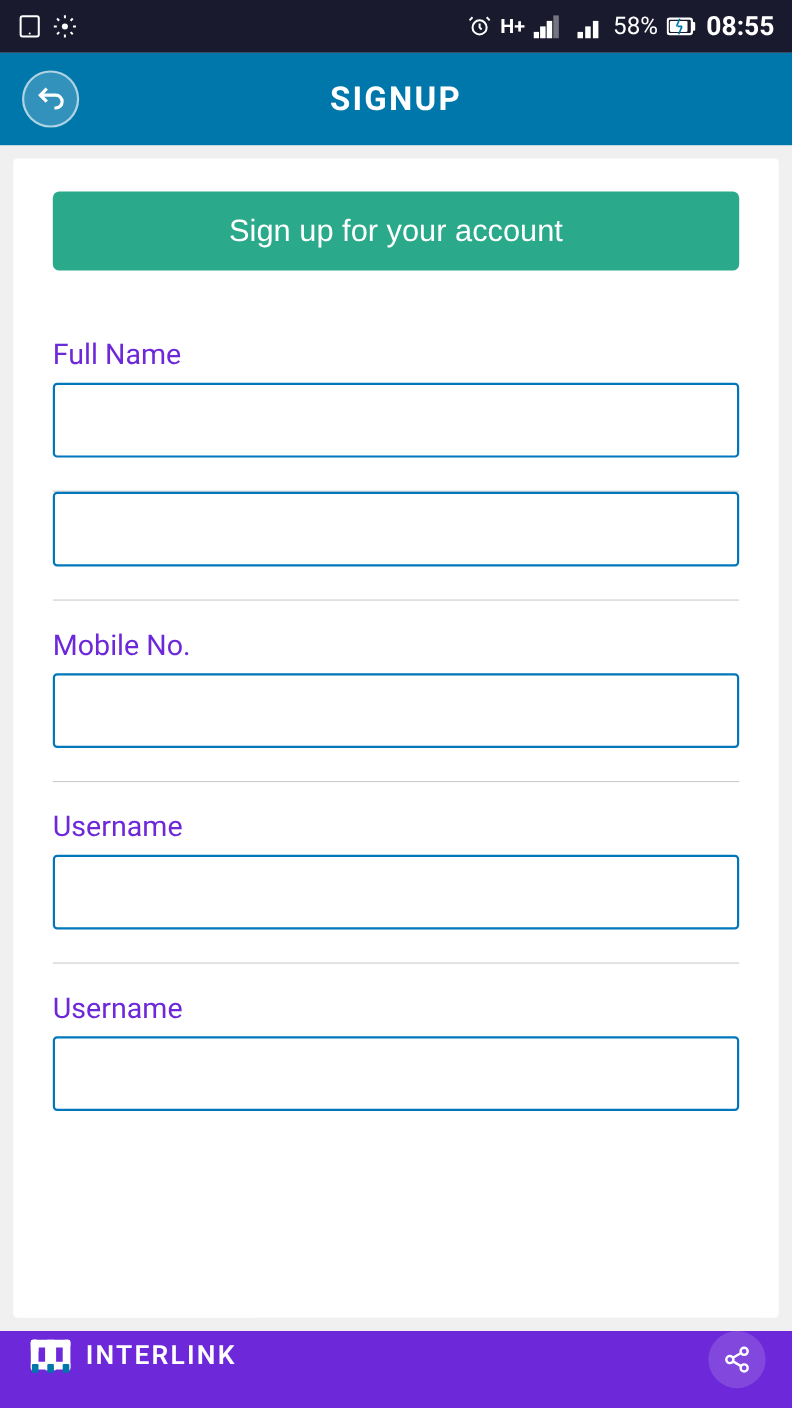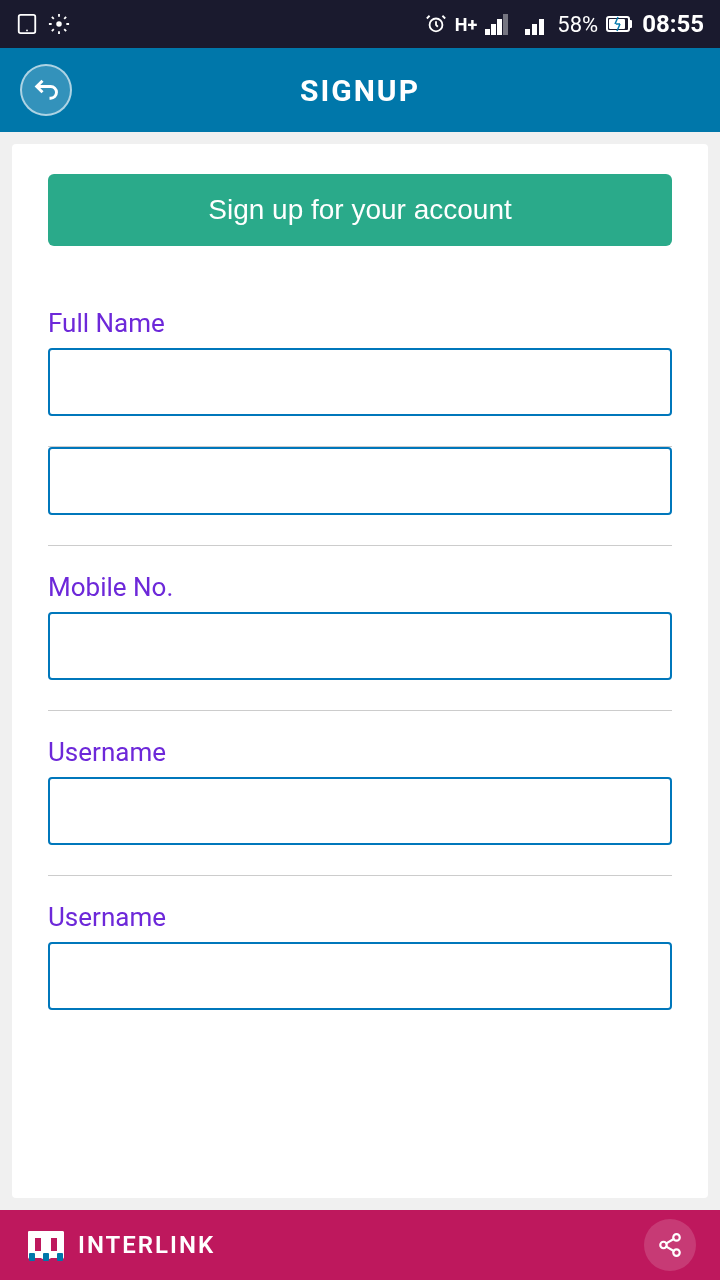--- a/index.html
+++ b/index.html
@@ -116,24 +116,24 @@
       color: #333;
     }
     .field-divider {
       height: 1px;
       background: #ccc;
       margin-top: 30px;
     }
 
     
     .bottom-bar {
-      background: #be185d;
+      background: #6d28d9;
       height: 70px;
       display: flex;
-      align-items: center;
+      align-items: flex-start;
       justify-content: space-between;
       padding: 0 24px;
     }
     .brand-logo {
       display: flex;
       align-items: center;
       gap: 10px;
       color: white;
     }
     .brand-icon {

